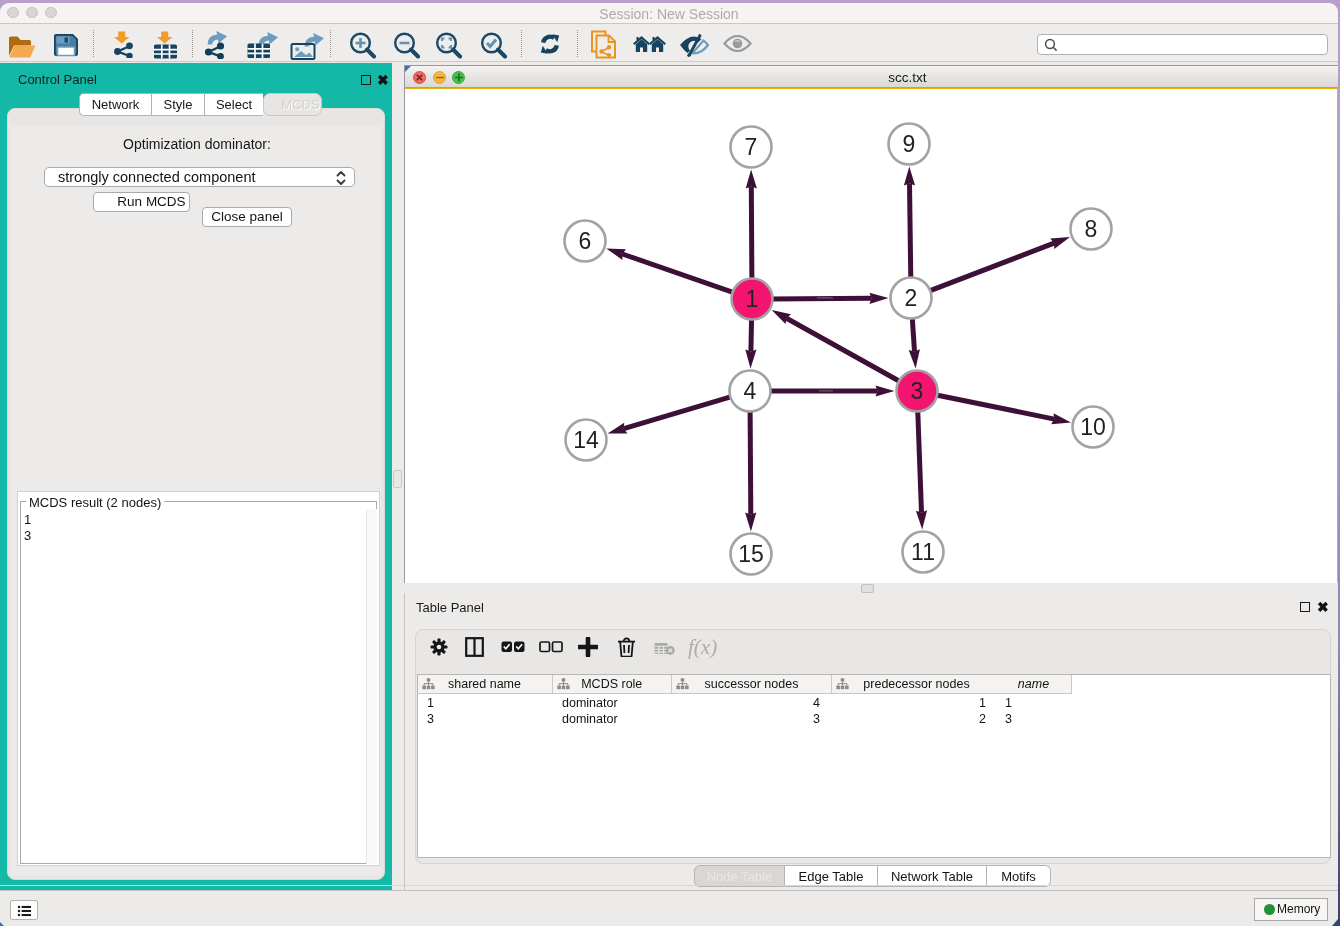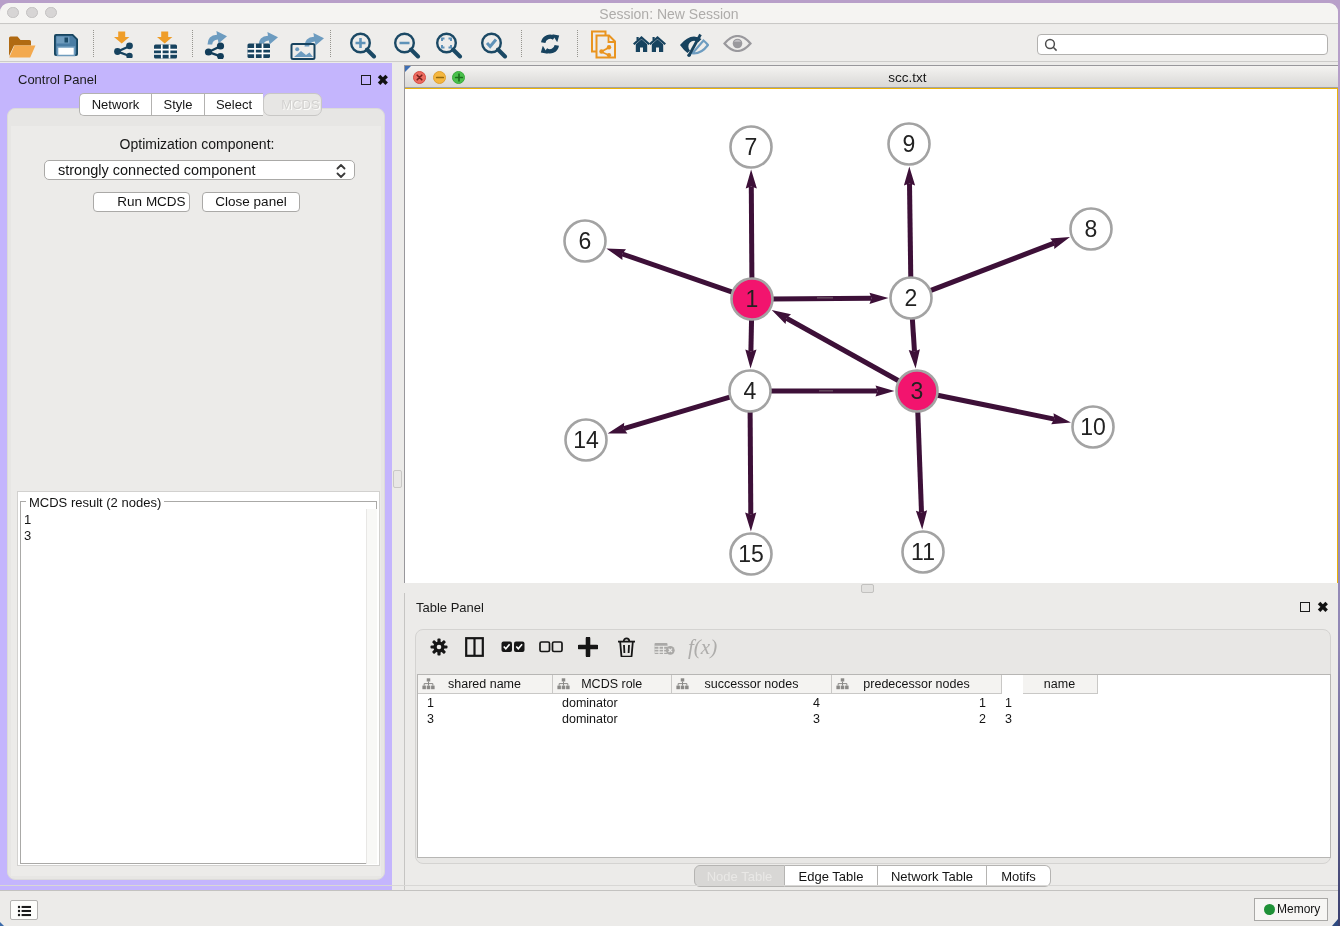--- a/index.html
+++ b/index.html
@@ -17,38 +17,38 @@
   #title { position:absolute; left:0; width:100%; text-align:center; top:3px;
     font-size:14px; color:#aeacaa; }
   
   #toolbar { position:absolute; left:0; top:22px; width:100%; height:37px;
     background:#eeedeb; border-bottom:1px solid #cdccca; }
   .sep { position:absolute; top:5px; height:27px; width:0; border-left:1px dotted #96958f; }
   .tbi { position:absolute; }
   #search { position:absolute; left:1037px; top:9px; width:291px; height:21px;
     background:#fff; border:1px solid #b2b1af; border-radius:4px; }
   
-  #cpanel { position:absolute; left:0; top:60px; width:392px; height:827px; background:#c4b5fd; }
+  #cpanel { position:absolute; left:0; top:60px; width:392px; height:827px; background:#14b8a6; }
   #cpanel .ptitle { position:absolute; left:18px; top:9px; font-size:13px; color:#1b1b1b; }
   .maxbtn { position:absolute; width:10px; height:10px; border:1.5px solid #1b1b1b; }
   .xbtn { position:absolute; font-size:14px; font-weight:bold; color:#111; line-height:12px; }
   #tabpane-outer { position:absolute; left:7px; top:45px; width:378px; height:772px;
     background:#e7e6e4; border-radius:8px; border:1px solid #dcdbd9; }
   #tabpane-inner { position:absolute; left:3px; top:17px; width:370px; height:750px;
     background:#ecebe9; }
   #cptabs { position:absolute; left:79px; top:30px; height:23px; display:flex; font-size:13px; }
   .cptab { height:23px; line-height:22px; text-align:center; background:#fff;
     border-top:1px solid #b3b2b0; border-bottom:1px solid #b3b2b0; border-left:1px solid #b3b2b0;
     color:#151515; }
   .cptab.first { border-radius:5px 0 0 5px; }
   .cptab.sel { background:#e7e6e4; color:#d3d2d0; text-shadow:1px 1px 0 #fbfbf9;
     border:1px solid #c8c7c5; border-radius:7px; }
   #optlabel { position:absolute; left:8px; top:73px; width:378px; text-align:center;
     font-size:14px; color:#161616; }
-  #optsel { position:absolute; left:44px; top:97px; width:311px; height:20px; background:#fff;
+  #optsel { position:absolute; left:44px; top:104px; width:311px; height:20px; background:#fff;
     border:1px solid #aaa9a7; border-radius:5px; font-size:14.5px; color:#131313; line-height:18px;
     padding-left:13px; }
   .btn { position:absolute; height:20px; background:#fff; border:1px solid #aaa9a7;
     border-radius:4px; font-size:13.5px; color:#131313; text-align:center; line-height:18px; }
   #resultwhite { position:absolute; left:17px; top:428px; width:363px; height:375px;
     background:#fff; border:1px solid #d2d1cf; }
   #fieldset { position:absolute; left:2px; top:9px; width:357px; height:363px;
     border:1px solid #aaa9a7; }
   #legend { position:absolute; left:5px; top:-7px; background:#fff; padding:0 3px;
     font-size:13px; color:#131313; }
@@ -256,28 +256,28 @@
     <div class="xbtn" style="left:377px; top:11px;">✖</div>
     <div id="tabpane-outer">
         <div id="tabpane-inner"></div>
       </div>
     <div id="cptabs">
       <div class="cptab first" style="width:72px;">Network</div>
       <div class="cptab" style="width:53px;">Style</div>
       <div class="cptab" style="width:59px;">Select</div>
       <div class="cptab sel" style="width:59px;padding-left:16px;">MCDS</div>
     </div>
-    <div id="optlabel">Optimization component:</div>
+    <div id="optlabel">Optimization dominator:</div>
     <div id="optsel">strongly connected component
       <svg class="abs" style="right:8px; top:3px;" width="10" height="14" viewBox="0 0 10 14">
         <path d="M1.5 4.5 L5 1 L8.5 4.5 M1.5 9.5 L5 13 L8.5 9.5" fill="none" stroke="#3a3a3a" stroke-width="1.8" stroke-linecap="round" stroke-linejoin="round"></path>
       </svg>
     </div>
     <div class="btn" style="left:93px; top:129px; width:97px;padding-left:20px;">Run MCDS</div>
-    <div class="btn" style="left:202px; top:129px; width:98px;">Close panel</div>
+    <div class="btn" style="left:202px; top:144px; width:90px;">Close panel</div>
     <div id="resultwhite">
       <div id="fieldset">
           <div id="legend">MCDS result (2 nodes)</div>
         </div>
       <div id="resulttext">1<br>3</div>
       <div id="resscroll"></div>
     </div>
   </div>
   <div id="scc">
     <div id="scctb">
@@ -464,21 +464,21 @@
             <g fill="#8a8987">
               <rect x="4.75" y="0.3" width="3.5" height="3.2"></rect>
               <rect x="0.4" y="7.6" width="3.5" height="3.6"></rect>
               <rect x="4.75" y="7.6" width="3.5" height="3.6"></rect>
               <rect x="9.1" y="7.6" width="3.5" height="3.6"></rect>
             </g>
             <g stroke="#8a8987" fill="none">
               <path d="M6.5 3.5 V7.6 M2.15 7.6 V5.6 H10.85 V7.6"></path>
             </g>
           </svg>predecessor nodes</div>
-      <div class="hcell" style="left:605px; width:75px;">name</div>
+      <div class="hcell" style="left:579px; width:75px;font-style:italic;">name</div>
       <div class="tcell" style="left:9.5px; top:20px;">1</div>
       <div class="tcell" style="left:144.5px; top:20px;">dominator</div>
       <div class="tcell" style="left:254.5px; top:20px; width:148px; text-align:right;">4</div>
       <div class="tcell" style="left:414.5px; top:20px; width:154px; text-align:right;">1</div>
       <div class="tcell" style="left:587.5px; top:20px;">1</div>
       <div class="tcell" style="left:9.5px; top:36px;">3</div>
       <div class="tcell" style="left:144.5px; top:36px;">dominator</div>
       <div class="tcell" style="left:254.5px; top:36px; width:148px; text-align:right;">3</div>
       <div class="tcell" style="left:414.5px; top:36px; width:154px; text-align:right;">2</div>
       <div class="tcell" style="left:587.5px; top:36px;">3</div>

